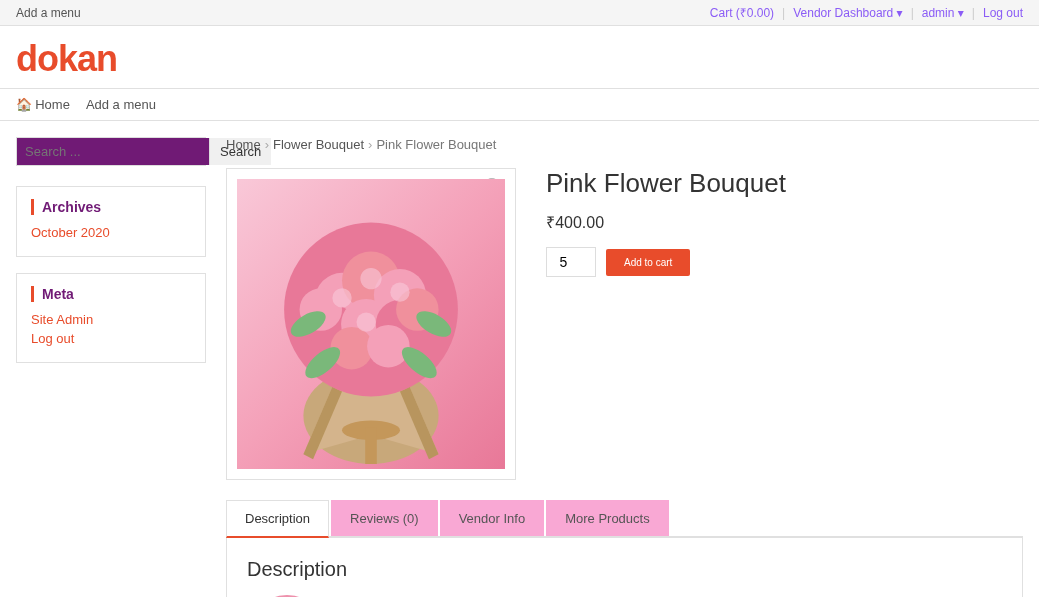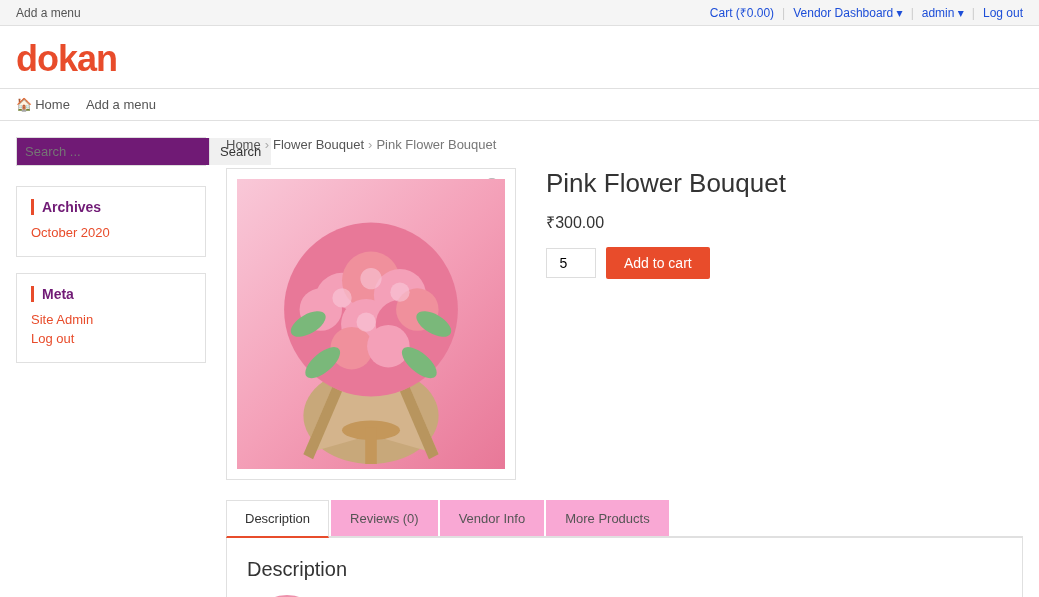--- a/index.html
+++ b/index.html
@@ -10,21 +10,21 @@
       background: #f5f5f5;
       border-bottom: 1px solid #e0e0e0;
       display: flex;
       justify-content: space-between;
       align-items: center;
       padding: 4px 16px;
       font-size: 12px;
       color: #555;
     }
     .top-bar-right { display: flex; gap: 8px; align-items: center; }
-    .top-bar-right a { color: #1d4ed8; text-decoration: none; font-size: 12px; }
+    .top-bar-right a { color: #8b5cf6; text-decoration: none; font-size: 12px; }
     .top-bar-right .separator { color: #ccc; }
 
     
     .header {
       padding: 12px 20px 8px 16px;
       border-bottom: 1px solid #e0e0e0;
     }
     .logo {
       font-size: 36px;
       font-weight: bold;
@@ -181,21 +181,21 @@
       padding: 6px 8px;
       border: 1px solid #ddd;
       font-size: 14px;
       text-align: center;
     }
     .add-to-cart-btn {
       background: #e84c2b;
       color: #fff;
       border: none;
       padding: 8px 18px;
-      font-size: 14px;
+      font-size: 10px;
       cursor: pointer;
       border-radius: 2px;
     }
     .product-category {
       font-size: 13px;
       color: #555;
     }
     .product-category strong { color: #333; }
     .product-category a { color: #555; text-decoration: none; font-weight: bold; }
 
@@ -345,21 +345,21 @@
             <ellipse cx="65" cy="145" rx="20" ry="10" fill="#7ab87a" transform="rotate(-30,65,145)"></ellipse>
             <ellipse cx="195" cy="145" rx="20" ry="10" fill="#7ab87a" transform="rotate(30,195,145)"></ellipse>
             <ellipse cx="80" cy="185" rx="22" ry="10" fill="#7ab87a" transform="rotate(-40,80,185)"></ellipse>
             <ellipse cx="180" cy="185" rx="22" ry="10" fill="#7ab87a" transform="rotate(40,180,185)"></ellipse>
           </svg>
         </div>
       </div>
 
       <div class="product-details">
         <h1 class="product-title">Pink Flower Bouquet</h1>
-        <div class="product-price">₹300.00</div>
+        <div class="product-price">₹400.00</div>
         <div class="add-to-cart-row">
           <input type="number" class="qty-input" value="5" style="">
           <button class="add-to-cart-btn">Add to cart</button>
         </div>
       </div>
     </div>
 
     <div class="tabs-container">
       <div class="tabs">
         <div class="tab active">Description</div>

